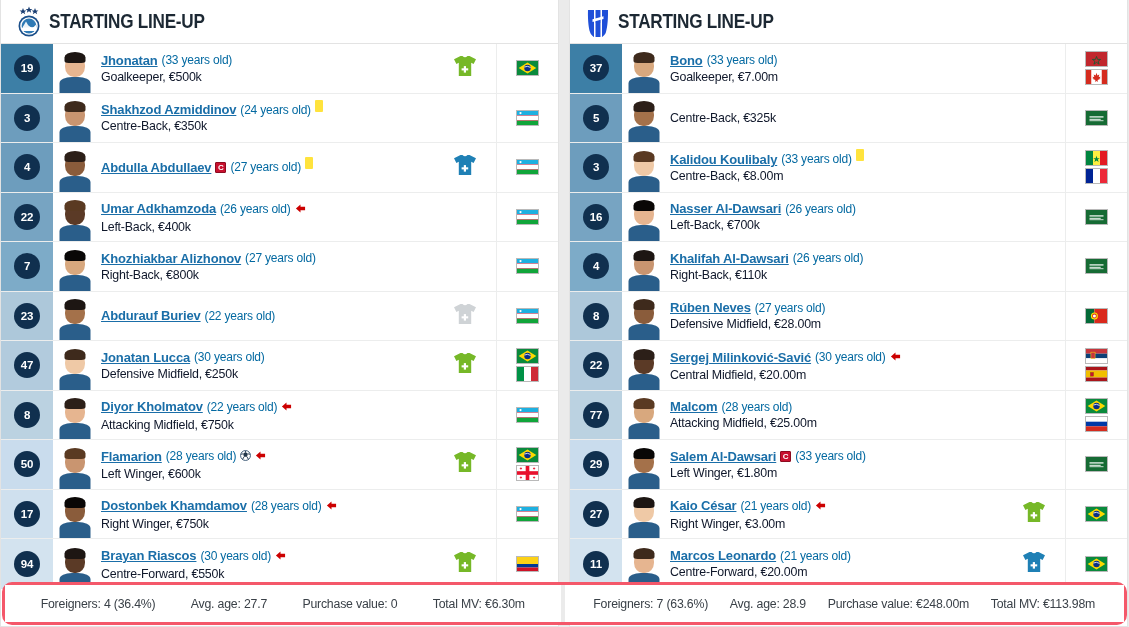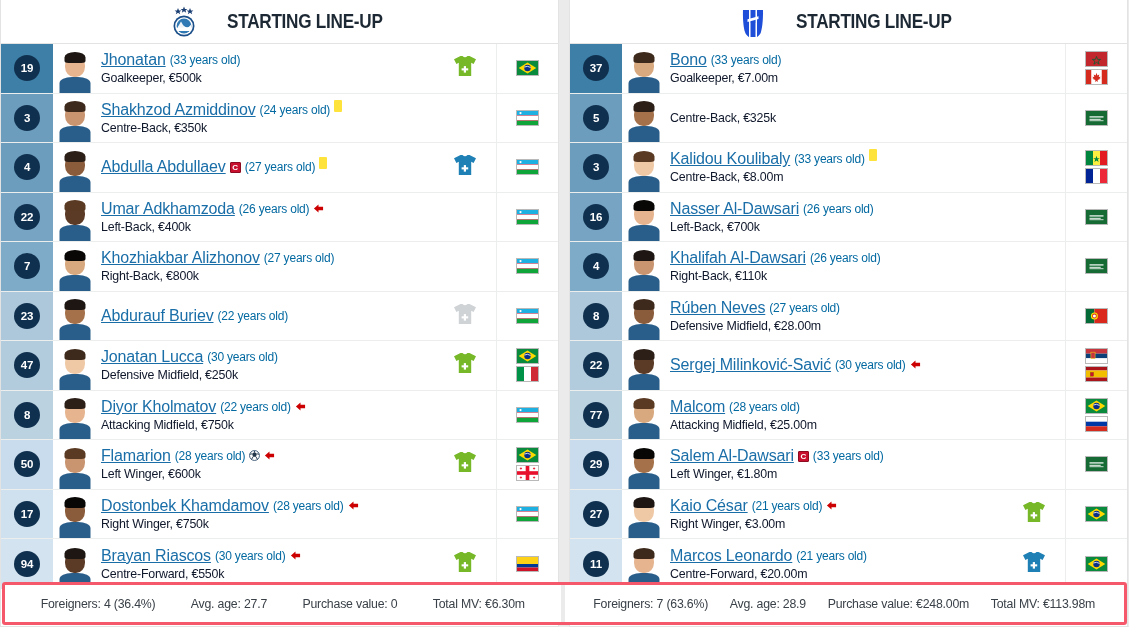--- a/index.html
+++ b/index.html
@@ -26,26 +26,25 @@
     position: relative;
   }
   .panel.left { margin-left: 0; }
   .panel.right { margin-left: 4px; }
 
   
   .panel-header {
     height: 44px;
     display: flex;
     align-items: center;
-    gap: 28px;
+    gap: 5px;
     padding: 0 0 0 13px;
     background: #fff;
     border-bottom: 1px solid #e3e3e3;
     flex: 0 0 44px;
-    justify-content: center;
   }
   .crest { width: 30px; height: 32px; flex: 0 0 30px; position: relative; }
   .crest svg { display: block; }
   .panel-title {
     font-size: 19.5px;
     font-weight: 700;
     letter-spacing: -0.3px;
     color: #1c2833;
     font-family: "Liberation Sans Narrow", "Liberation Sans", sans-serif;
     transform: scaleX(0.88);
@@ -106,22 +105,22 @@
 
   .info-cell {
     flex: 1 1 auto;
     display: flex; flex-direction: column; justify-content: center;
     padding-left: 8px; min-width: 0;
     gap: 2px;
   }
   .info-line1 { display: flex; align-items: center; gap: 4px; white-space: nowrap; }
   .pname {
     color: #1a6ea8;
-    font-size: 16px;
-    font-weight: 400;
+    font-size: 13px;
+    font-weight: 700;
     letter-spacing: -0.15px;
   }
   .page-txt { color: #0369a1; font-size: 12px; letter-spacing: -0.2px; }
   .info-line2 { color: #0f172a; font-size: 12.4px; letter-spacing: -0.2px; white-space: nowrap; }
 
   .badge-capt {
     display:inline-block; width:11px; height:11px;
     background:#c8102e; border:1px solid #8d0b20;
     color:#fff; font-size:8px; font-weight:700;
     line-height:9px; text-align:center;
@@ -152,21 +151,21 @@
     position: relative; overflow: hidden;
     display: block;
   }
 
   
   .footer-wrap {
     position: absolute;
     left: 2px; top: 582px;
     width: 1125px; height: 43px;
     border: 3px solid #f4586a;
-    border-radius: 3px;
+    border-radius: 10px;
     background: #404040;
     display: flex;
     z-index: 5;
   }
   .footer-half {
     flex: 1 1 50%;
     display: flex; align-items: center; justify-content: space-around;
     background: #fff;
     padding: 0 18px;
   }
@@ -812,20 +811,21 @@
             </div>
           </div>
           <div class="info-cell">
             <div class="info-line1">
               <a class="pname" href="#">Sergej Milinković-Savić</a>
               <span class="page-txt">(30 years old)</span>
               <span><svg class="icon-arrow-out" viewBox="0 0 12 12">
                   <polygon points="1,6 6,1.6 6,4.2 11,4.2 11,7.8 6,7.8 6,10.4" fill="#cc0000"></polygon>
                 </svg></span>
             </div>
+            <div class="info-line2">Central Midfield, €20.00m</div>
           </div>
           <div class="sub-cell"></div>
           <div class="flag-cell">
             <span class="flag"><svg viewBox="0 0 30 20">
                 <rect width="30" height="6.7" fill="#c6363c"></rect>
                 <rect y="6.7" width="30" height="6.6" fill="#0c4076"></rect>
                 <rect y="13.3" width="30" height="6.7" fill="#ffffff"></rect>
                 <rect x="7" y="4.5" width="6" height="9" fill="#c6363c" stroke="#ffe000" stroke-width="0.7"></rect>
               </svg></span>
             <span class="flag"><svg viewBox="0 0 30 20">

